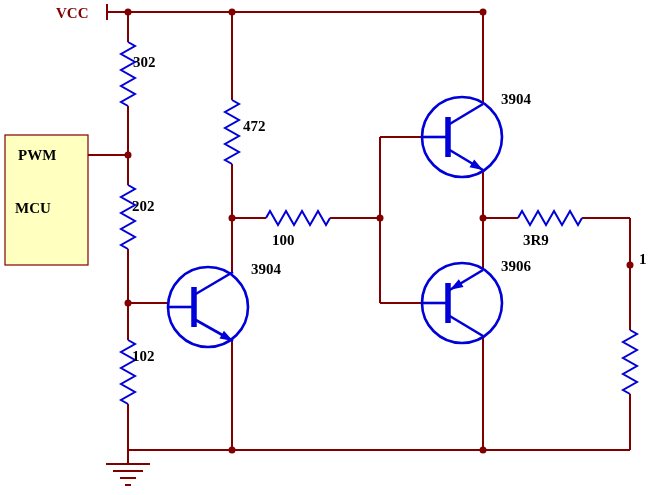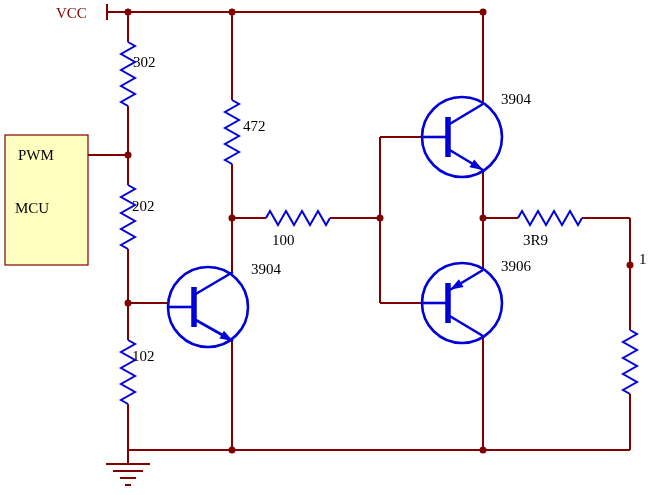--- a/index.html
+++ b/index.html
@@ -2,20 +2,21 @@
 <html style="--wire: #800000; --component: #0000d8; --boxFill: #ffffc0; --label: #000000;"><head>
 <meta charset="utf-8">
 <style>
   html, body { margin: 0; padding: 0; background: #ffffff; }
   .canvas {
     position: relative;
     width: 650px;
     height: 495px;
     background: #ffffff;
     overflow: hidden;
+    font-weight: bold;
   }
   svg { display: block; }
   .wire  { stroke: var(--wire); stroke-width: 2; fill: none; }
   .dot   { fill: var(--wire); stroke: none; }
   .comp  { stroke: var(--component); stroke-width: 2.6; fill: none; }
   .bar   { stroke: var(--component); stroke-width: 5.5; fill: none; }
   .afill { fill: var(--component); stroke: none; }
   .zig   { stroke: var(--component); stroke-width: 2; fill: none; }
   .lbl   { font-family: "Liberation Serif", serif; font-size: 15px; fill: var(--label); }
   .lbl-net { font-family: "Liberation Serif", serif; font-size: 15px; fill: var(--wire); }

